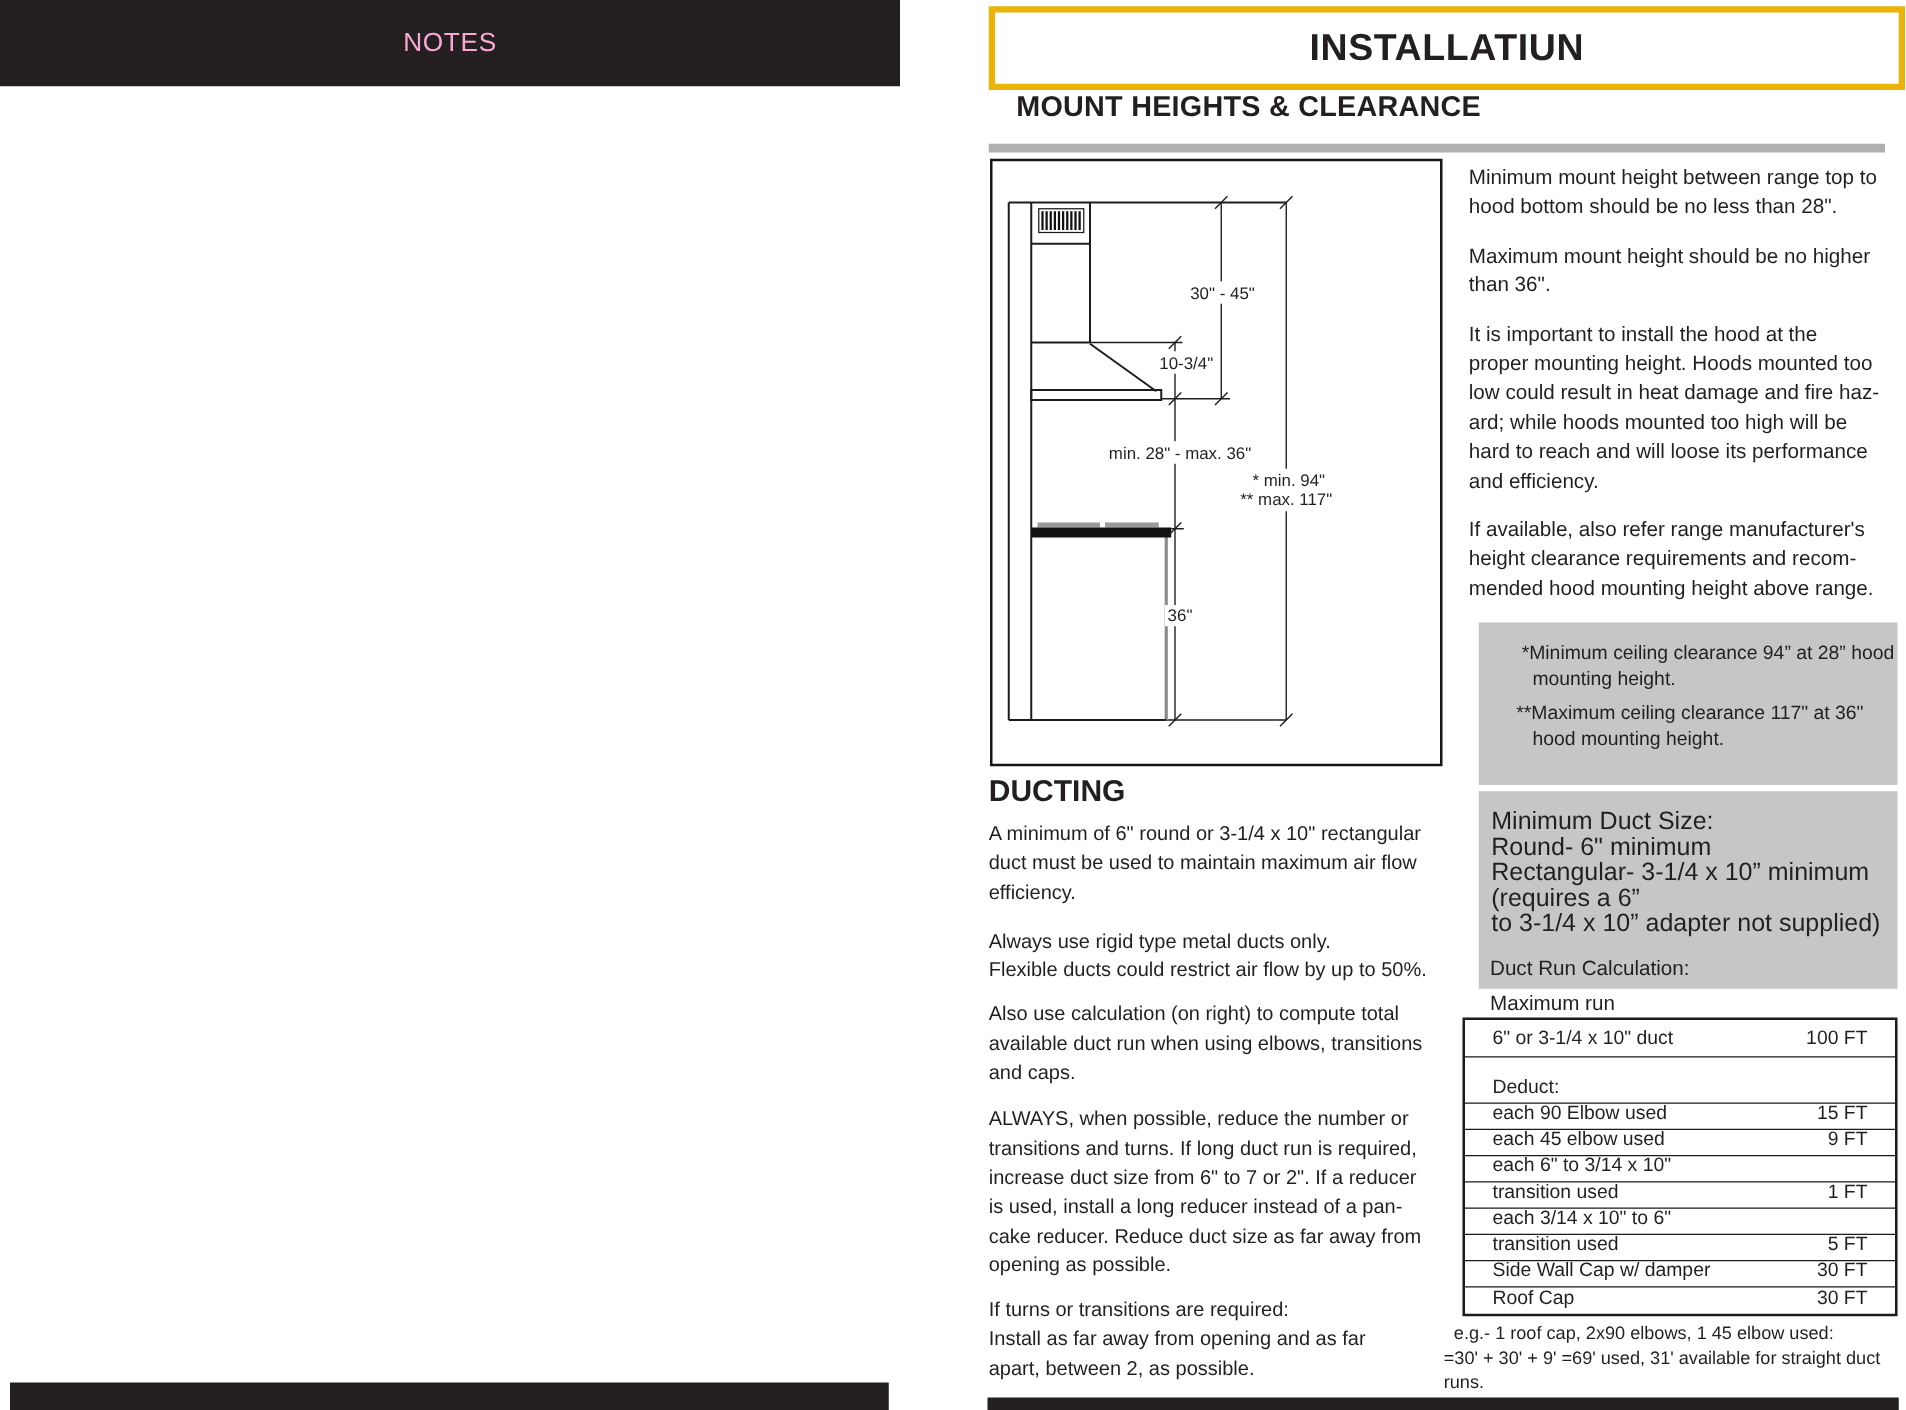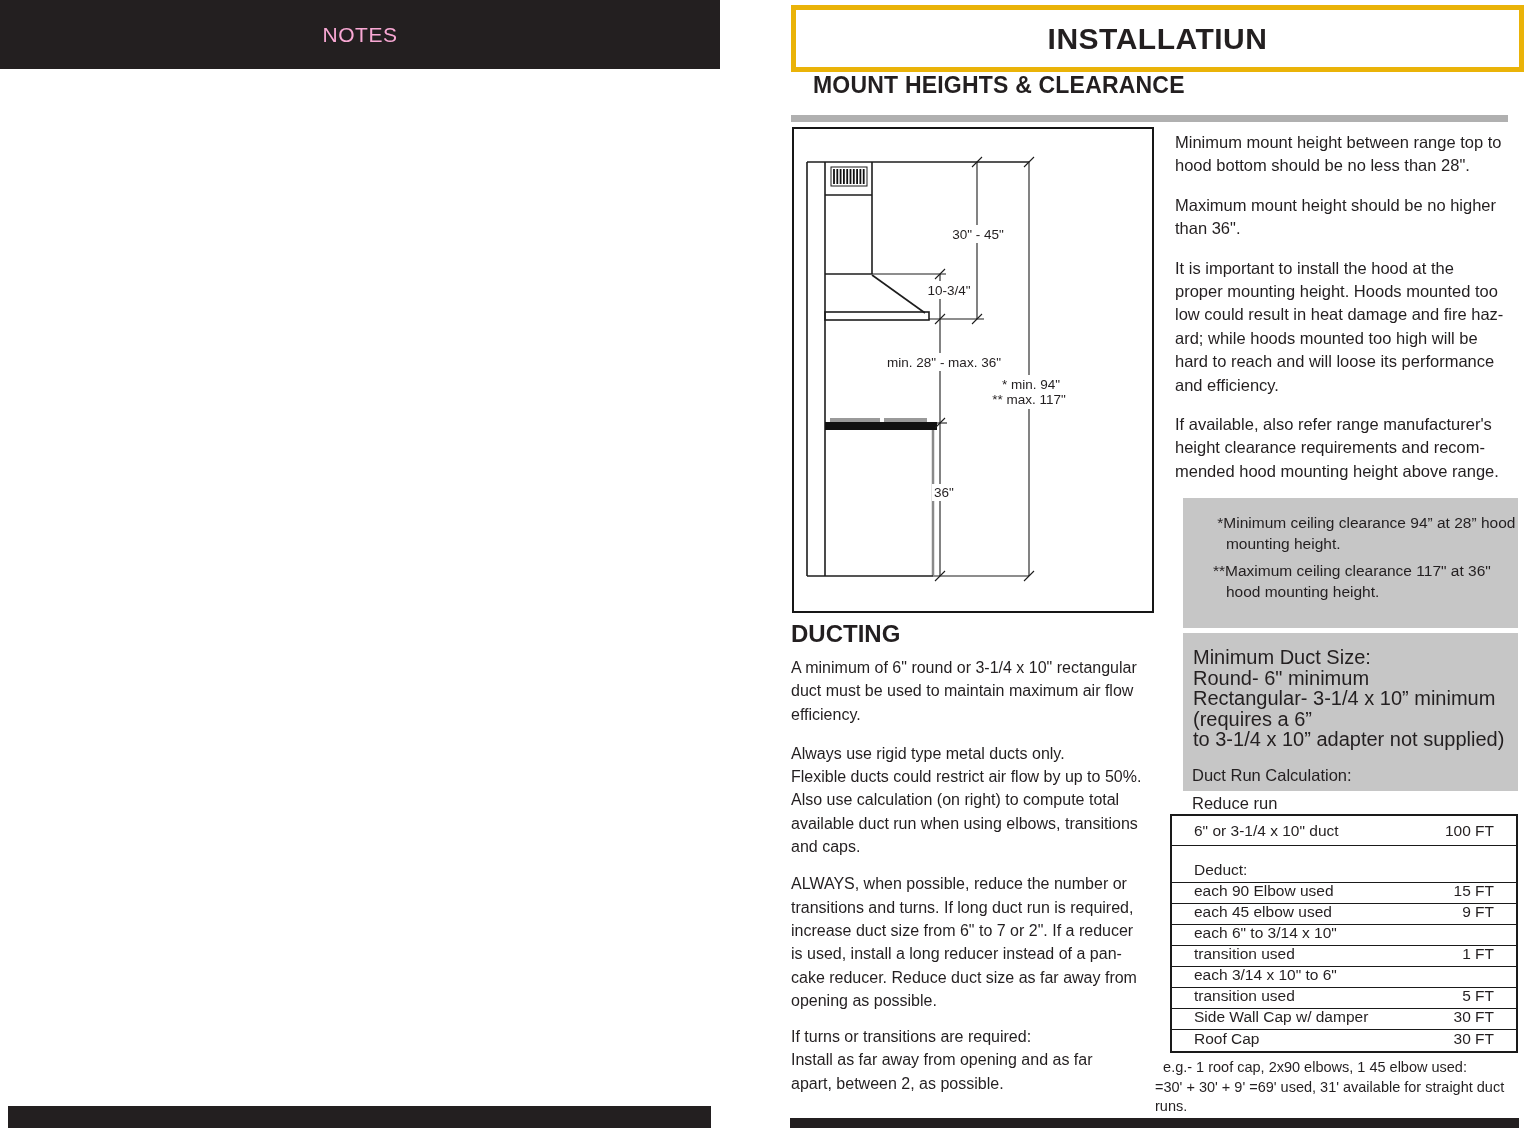--- a/index.html
+++ b/index.html
@@ -163,21 +163,21 @@
    mounting height.</div>
   <div class="item">**Maximum ceiling clearance 117" at 36"
    hood mounting height.</div>
 </div>
 
 <div class="abs ducting-heading">DUCTING</div>
 <div class="abs ducting-text">
   <p class="para">A minimum of 6" round or 3-1/4 x 10" rectangular
 duct must be used to maintain maximum air flow
 efficiency.</p>
-  <p class="para" style="margin-bottom:0">Always use rigid type metal ducts only.
+  <p class="para" style="margin-bottom:12px">Always use rigid type metal ducts only.
 Flexible ducts could restrict air flow by up to 50%.</p>
   <p class="para" style="margin-bottom:14px">Also use calculation (on right) to compute total
 available duct run when using elbows, transitions
 and caps.</p>
   <p class="para" style="margin-bottom:13px">ALWAYS, when possible, reduce the number or
 transitions and turns. If long duct run is required,
 increase duct size from 6" to 7 or 2". If a reducer
 is used, install a long reducer instead of a pan-
 cake reducer. Reduce duct size as far away from
 opening as possible.</p>
@@ -185,21 +185,21 @@
 Install as far away from opening and as far
 apart, between 2, as possible.</p>
 </div>
 
 <div class="abs note-box ductsize-box">Minimum Duct Size:
 Round- 6" minimum
 Rectangular- 3-1/4 x 10” minimum (requires a 6”
 to 3-1/4 x 10” adapter not supplied)</div>
 
 <div class="abs calc-title">Duct Run Calculation:</div>
-<div class="abs calc-sub">Reduce run</div>
+<div class="abs calc-sub">Maximum run</div>
 
 <div class="abs duct-table">
   <div class="row first">
     <span>6" or 3-1/4 x 10" duct</span>
     <span class="val">100 FT</span>
   </div>
   <div class="row deduct">
     <span>Deduct:</span>
     <span class="val"></span>
   </div>

